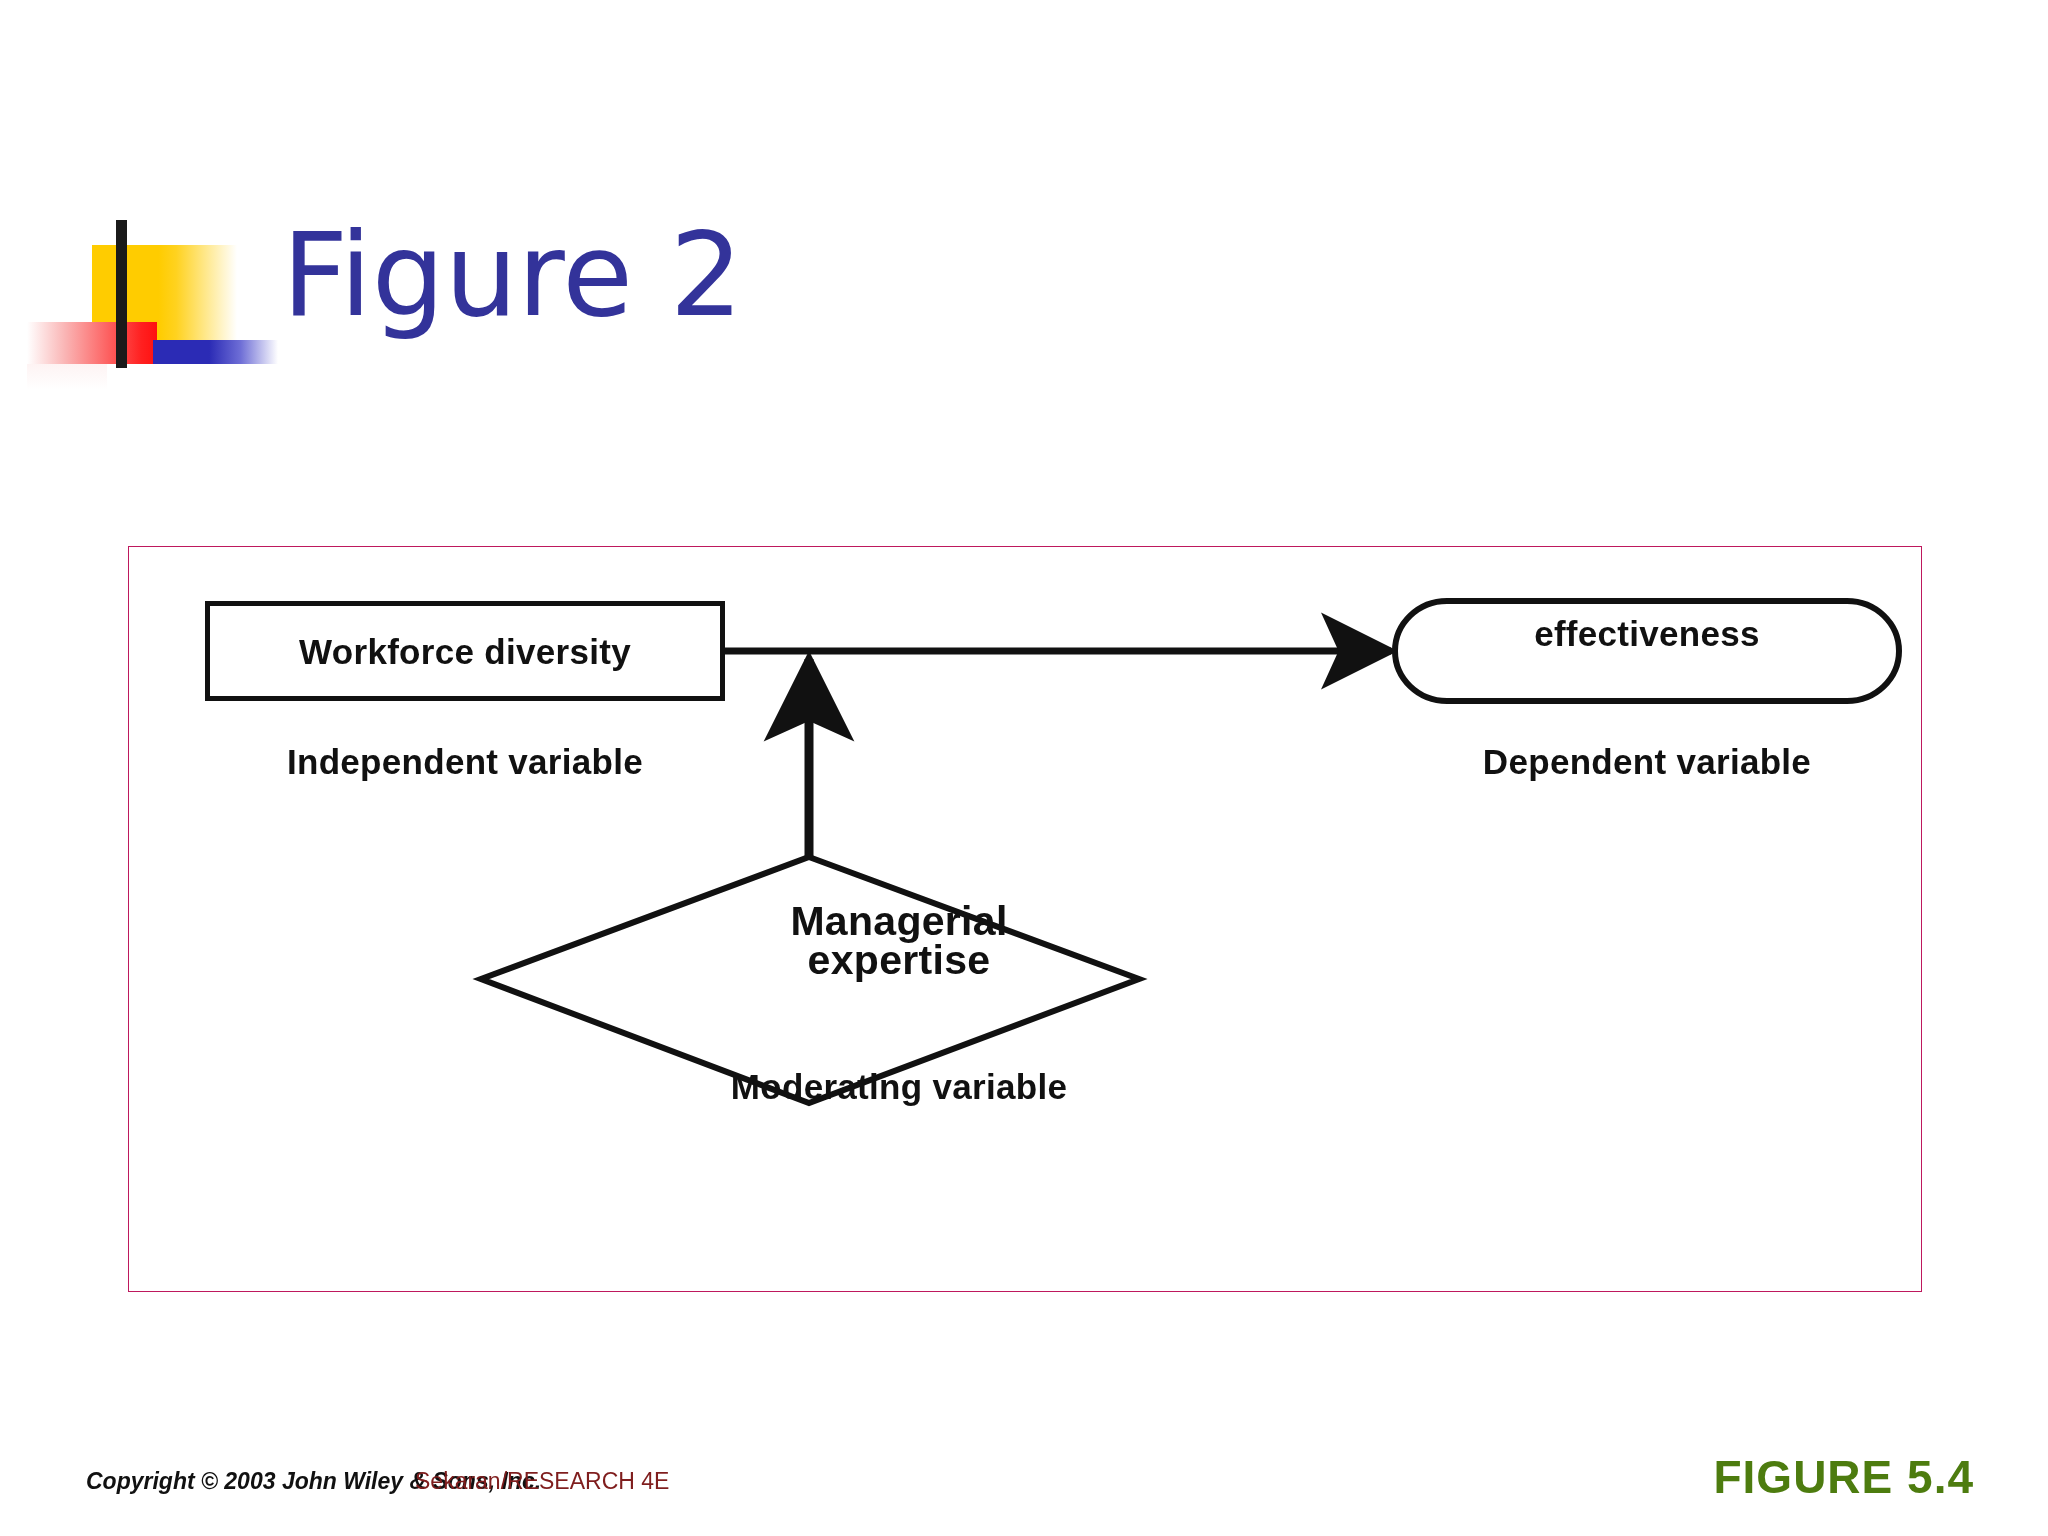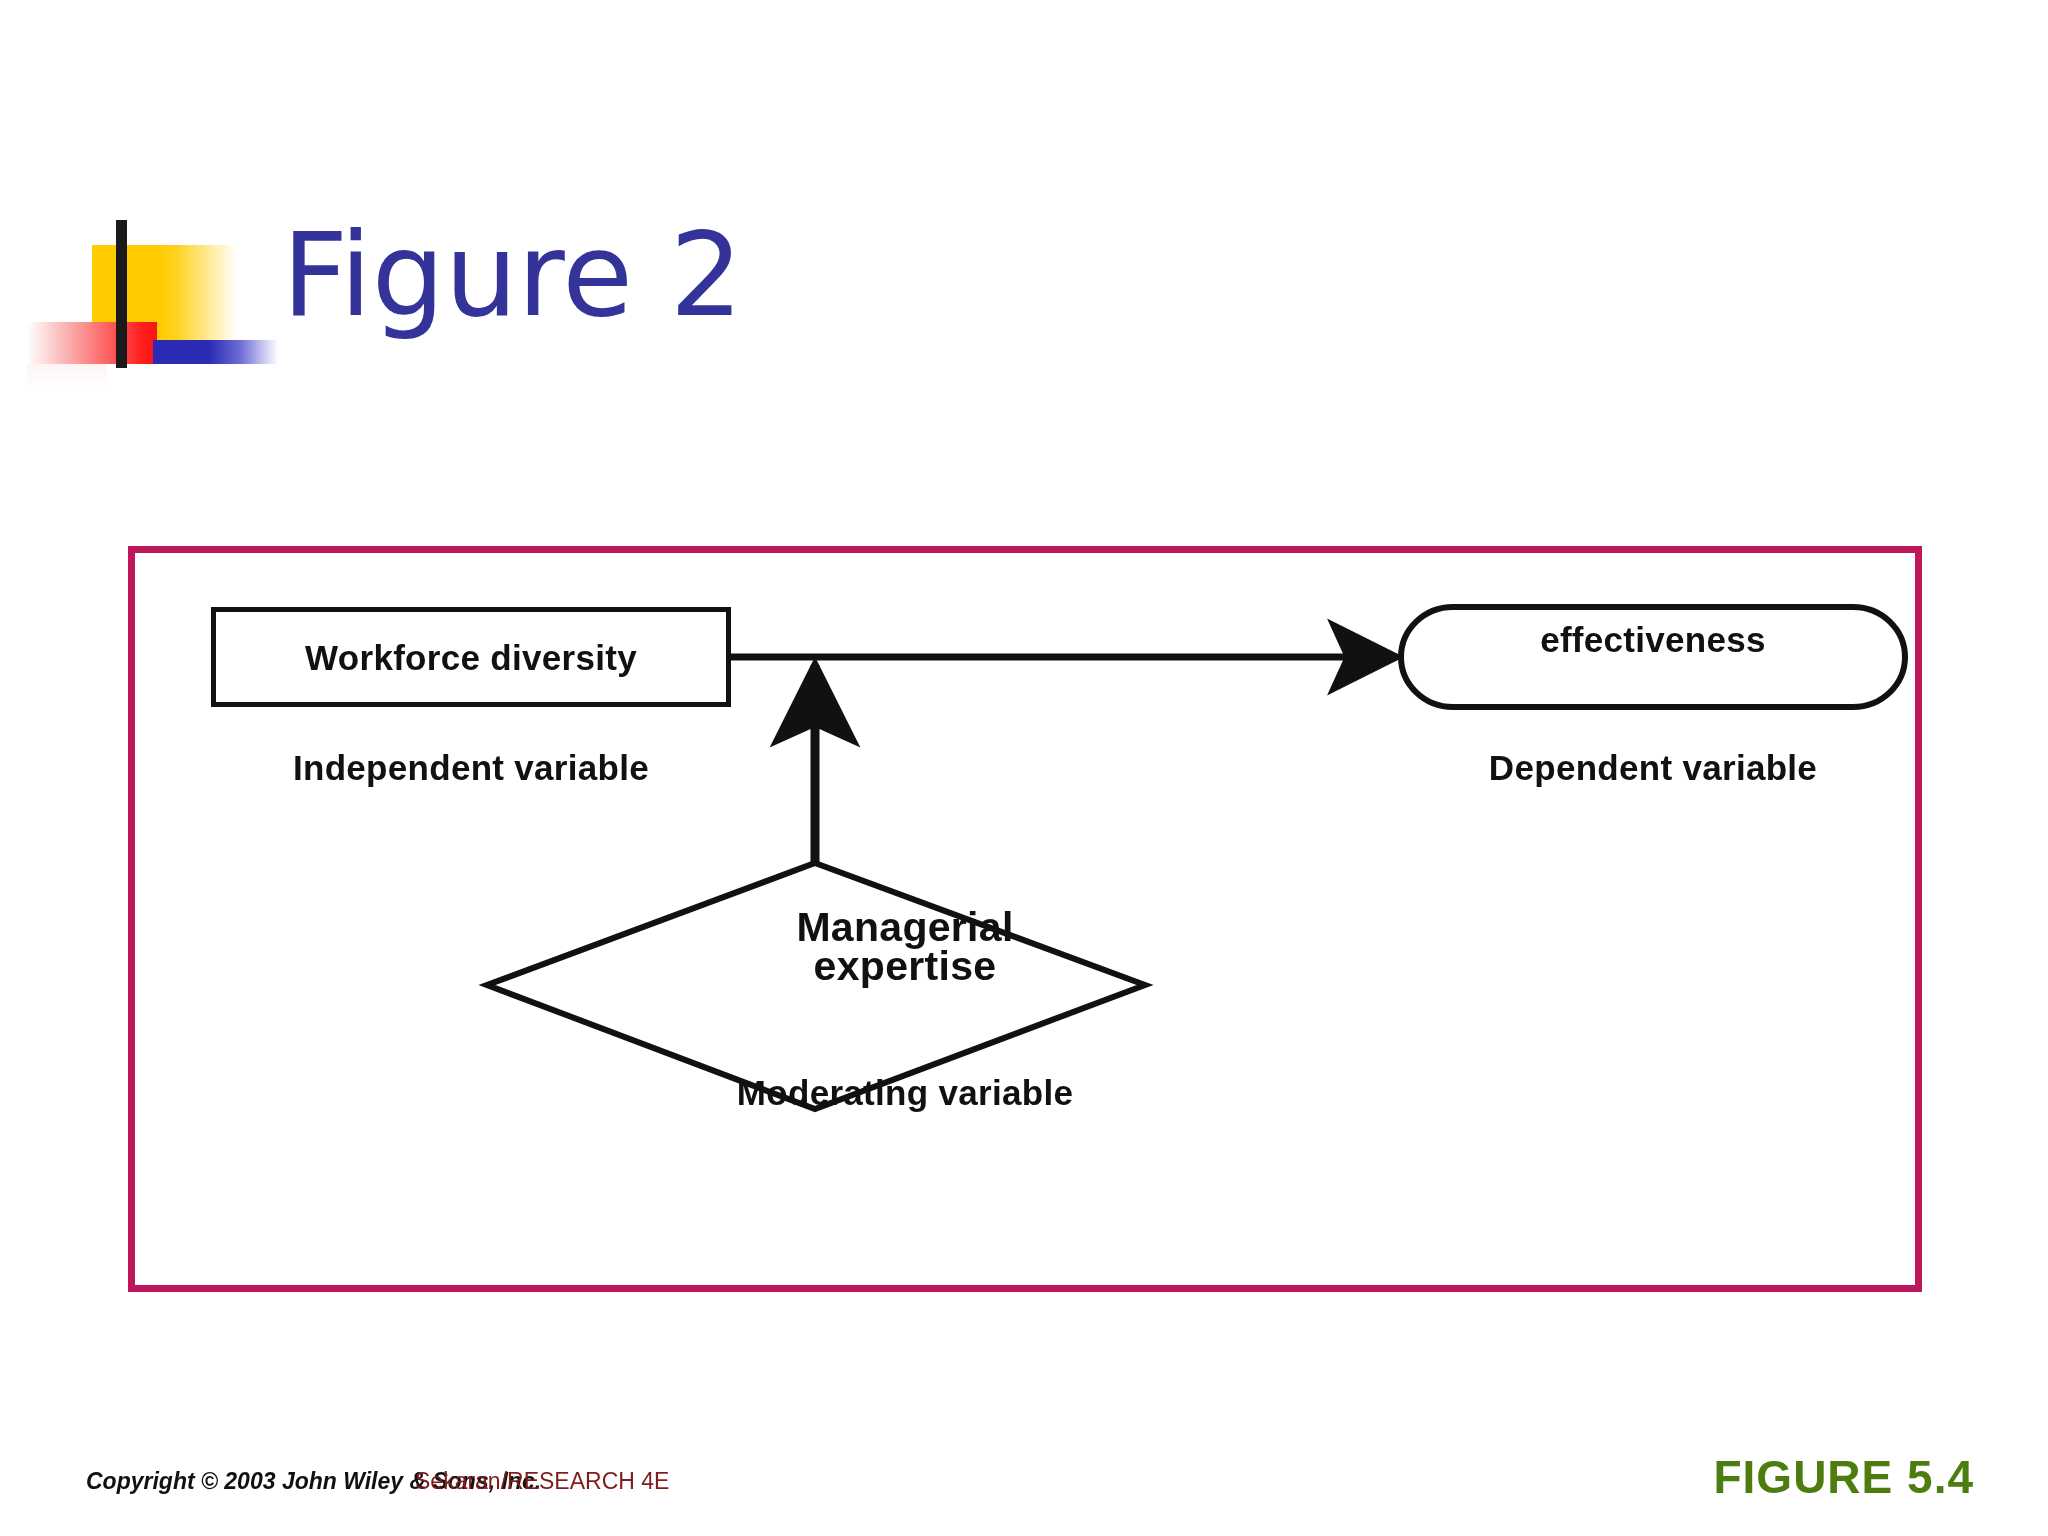--- a/index.html
+++ b/index.html
@@ -86,21 +86,21 @@
     font-family: "DejaVu Sans", sans-serif;
   }
 
   
   #figure-frame {
     position: absolute;
     left: 128px;
     top: 546px;
     width: 1794px;
     height: 746px;
-    border: 7px solid #be185d;
+    border: 1px solid #be185d;
     box-sizing: border-box;
     background: #ffffff;
   }
 
   #figure-canvas {
     position: absolute;
     left: 0;
     top: 0;
     width: 1794px;
     height: 746px;

